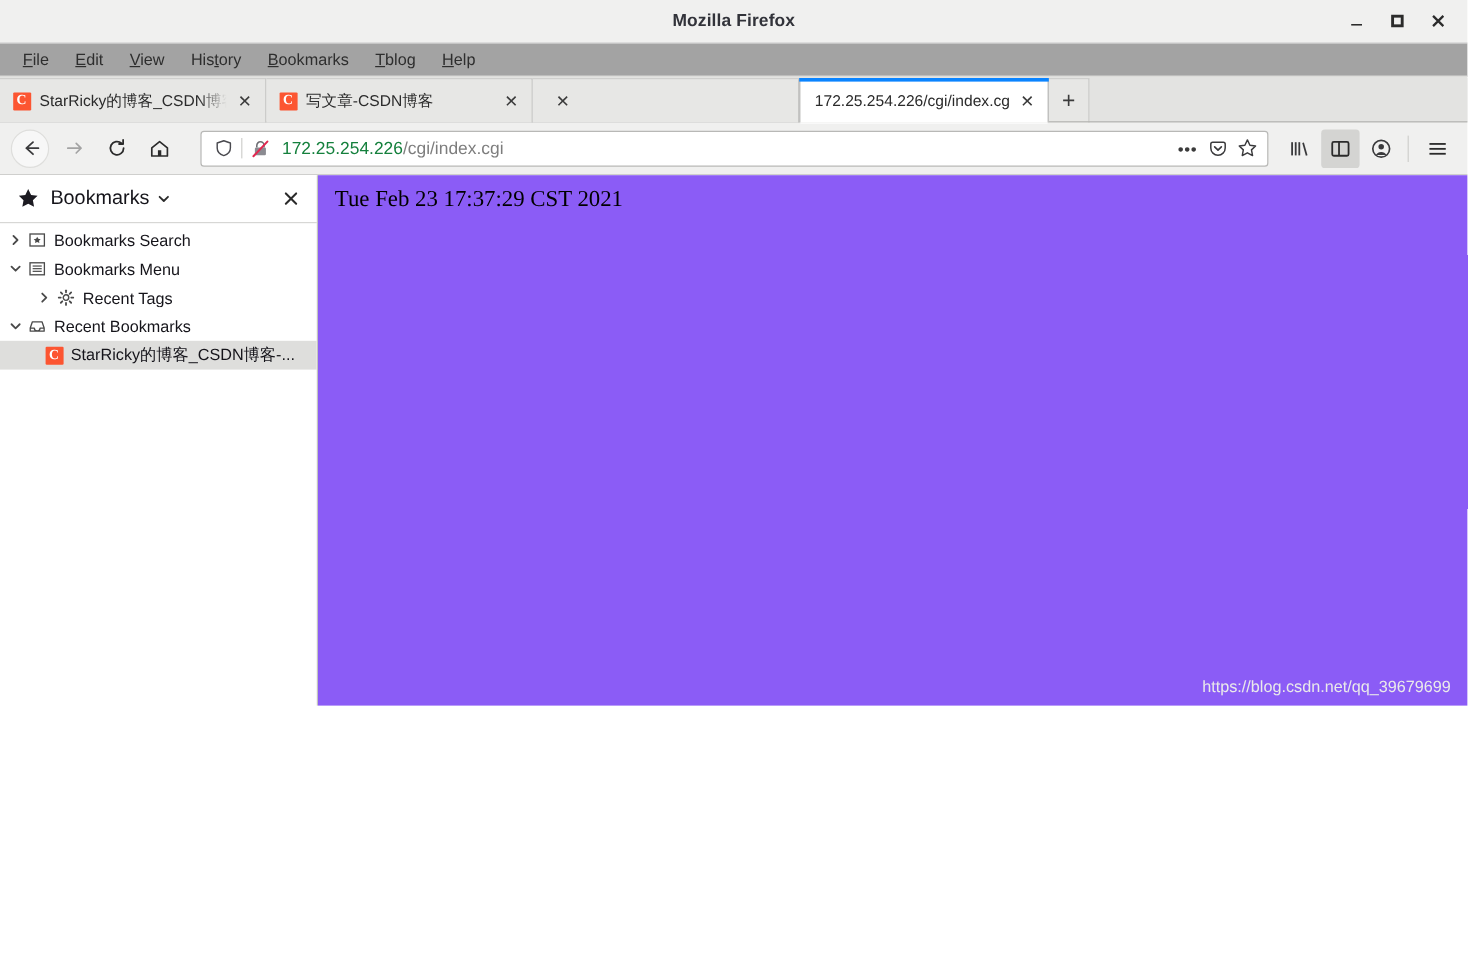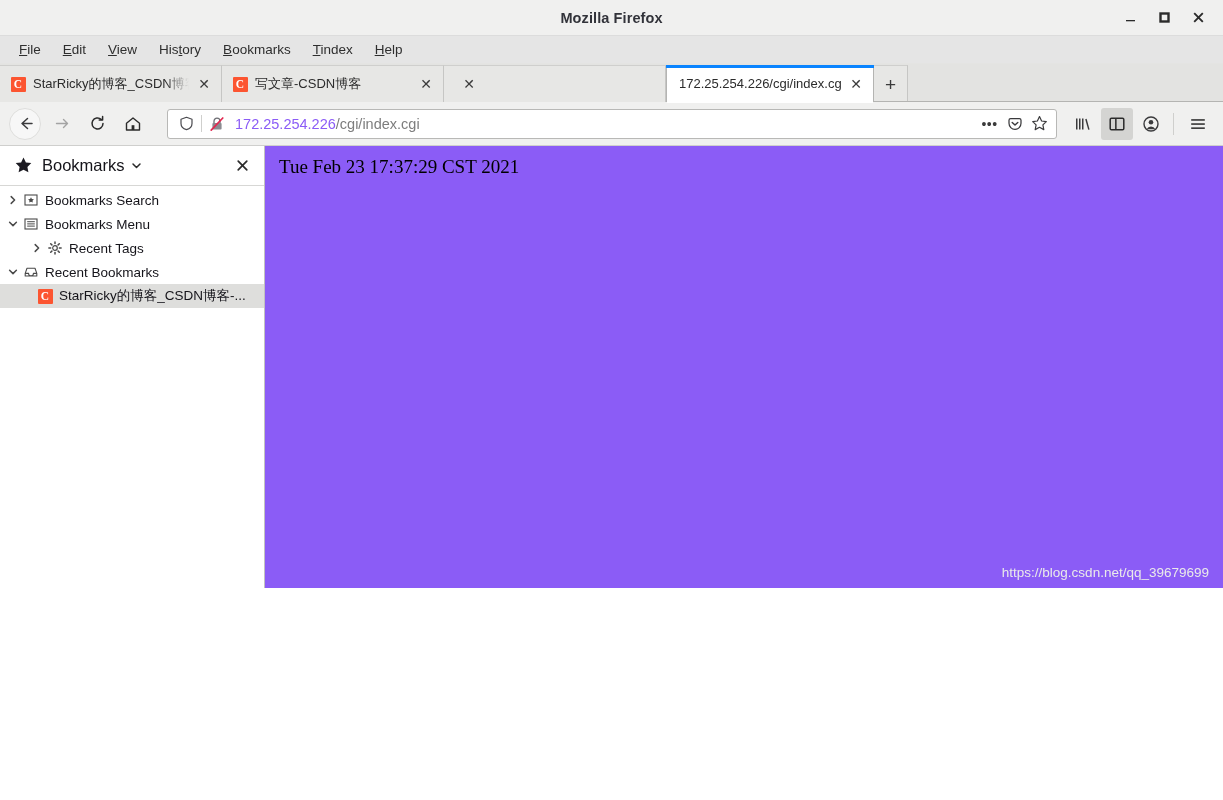--- a/index.html
+++ b/index.html
@@ -23,21 +23,21 @@
   }
   .wincontrols { margin-left: auto; display: flex; align-items: center; padding-right: 8px; z-index: 2; }
   .wincontrol {
     width: 34px; height: 30px; display: flex; align-items: center; justify-content: center;
     color: #2b2b2b; font-size: 15px; line-height: 1;
   }
   .wincontrol svg { display: block; }
 
   
   #menubar {
-    height: 28px; background: #e5e5e5; display: flex; align-items: center;
+    height: 28px; background: #a3a3a3; display: flex; align-items: center;
     padding-left: 8px; flex: 0 0 28px; border-bottom: 1px solid #e4e4e2;
   }
   .menu-item {
     font-size: 13.5px; color: #2e2e2e; padding: 3px 11px; white-space: nowrap;
   }
   .menu-item u { text-decoration: underline; text-underline-offset: 1px; }
 
   
   #tabbar {
     height: 38px; background: #e3e3e1; display: flex; align-items: flex-end;
@@ -113,21 +113,21 @@
     border-radius: 3px; display: flex; align-items: center; margin: 0 8px 0 14px;
     padding: 0 4px 0 7px; min-width: 0;
   }
   #identity-box { display: flex; align-items: center; flex: 0 0 auto; }
   .id-icon { width: 22px; height: 22px; display: flex; align-items: center; justify-content: center; }
   .id-sep { width: 1px; height: 17px; background: #cfcfcd; margin: 0 4px; }
   #urltext {
     flex: 1 1 auto; font-size: 14.5px; color: #7d7d7d; margin-left: 7px;
     white-space: nowrap; overflow: hidden;
   }
-  #urltext b { color: #8b5cf6; font-weight: normal; }
+  #urltext b { color: #15803d; font-weight: normal; }
   .urlbtn {
     width: 25px; height: 25px; display: flex; align-items: center; justify-content: center;
     flex: 0 0 25px; color: #3b3b3b;
   }
   .toolbtn {
     width: 32px; height: 32px; display: flex; align-items: center; justify-content: center;
     flex: 0 0 32px; margin-left: 2px; border-radius: 3px;
   }
   .toolbtn.active { background: #d4d4d2; }
   .tool-sep { width: 1px; height: 22px; background: #cfcfcd; margin: 0 6px; }
@@ -214,21 +214,21 @@
       </div>
     </div>
   </div>
 
   <div id="menubar">
     <div class="menu-item"><span></span><u>F</u><span>ile</span></div>
     <div class="menu-item"><span></span><u>E</u><span>dit</span></div>
     <div class="menu-item"><span></span><u>V</u><span>iew</span></div>
     <div class="menu-item"><span>His</span><u>t</u><span>ory</span></div>
     <div class="menu-item"><span></span><u>B</u><span>ookmarks</span></div>
-    <div class="menu-item"><span></span><u>T</u><span>index</span></div>
+    <div class="menu-item"><span></span><u>T</u><span>blog</span></div>
     <div class="menu-item"><span></span><u>H</u><span>elp</span></div>
   </div>
 
   <div id="tabbar">
 
     <div class="tab fade" id="tab1">
       <div class="tab-favicon">
           <div class="csdn-ico">C</div>
         </div>
       <div class="tab-label">StarRicky的博客_CSDN博客-...</div>

